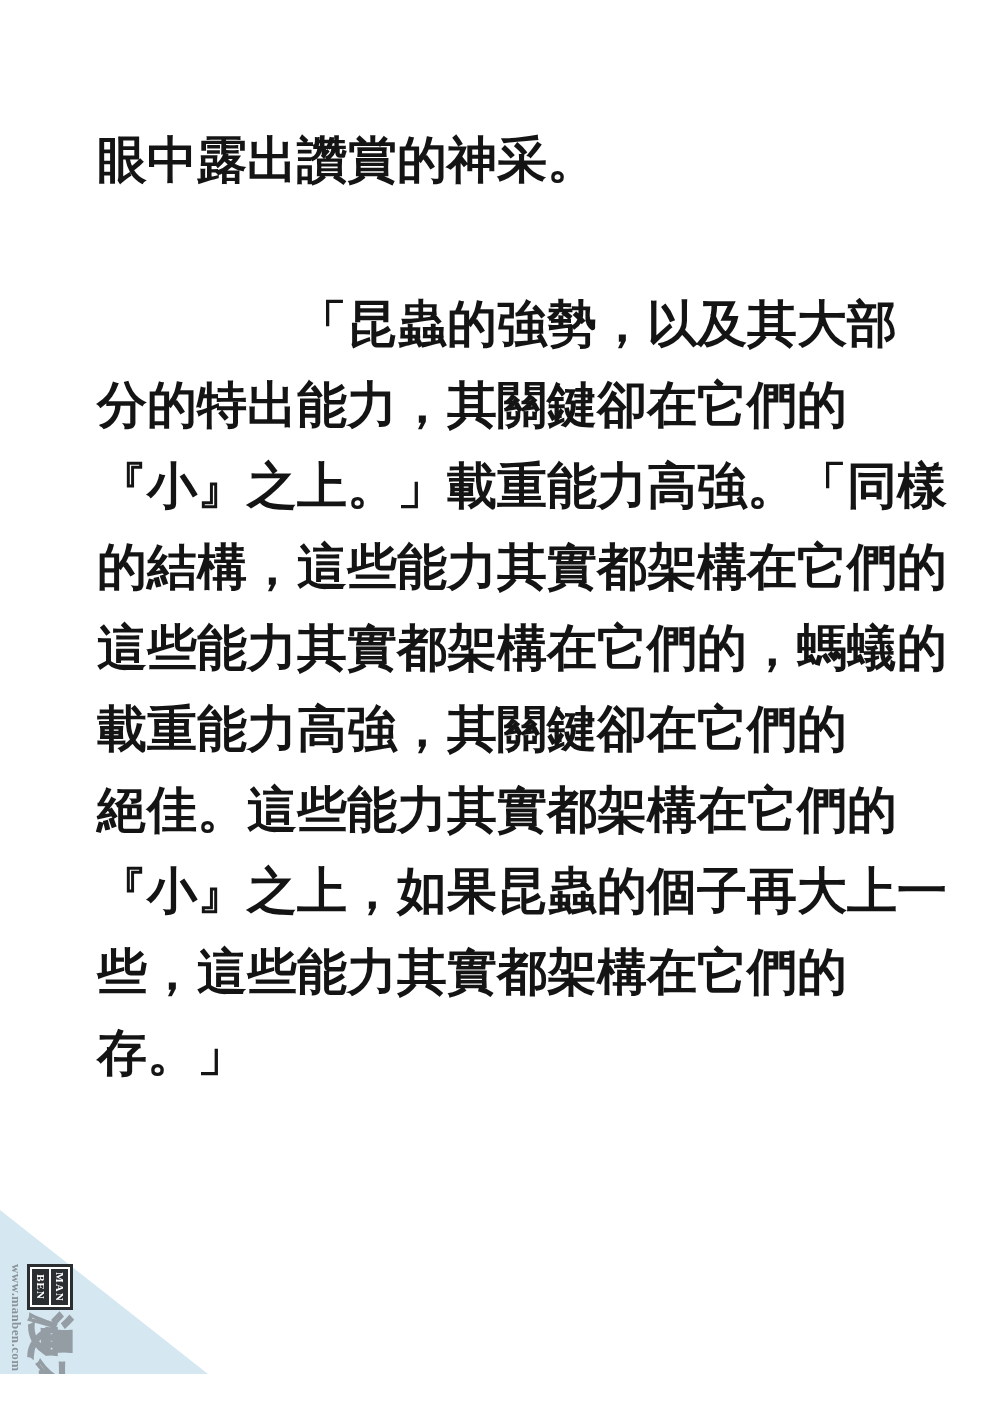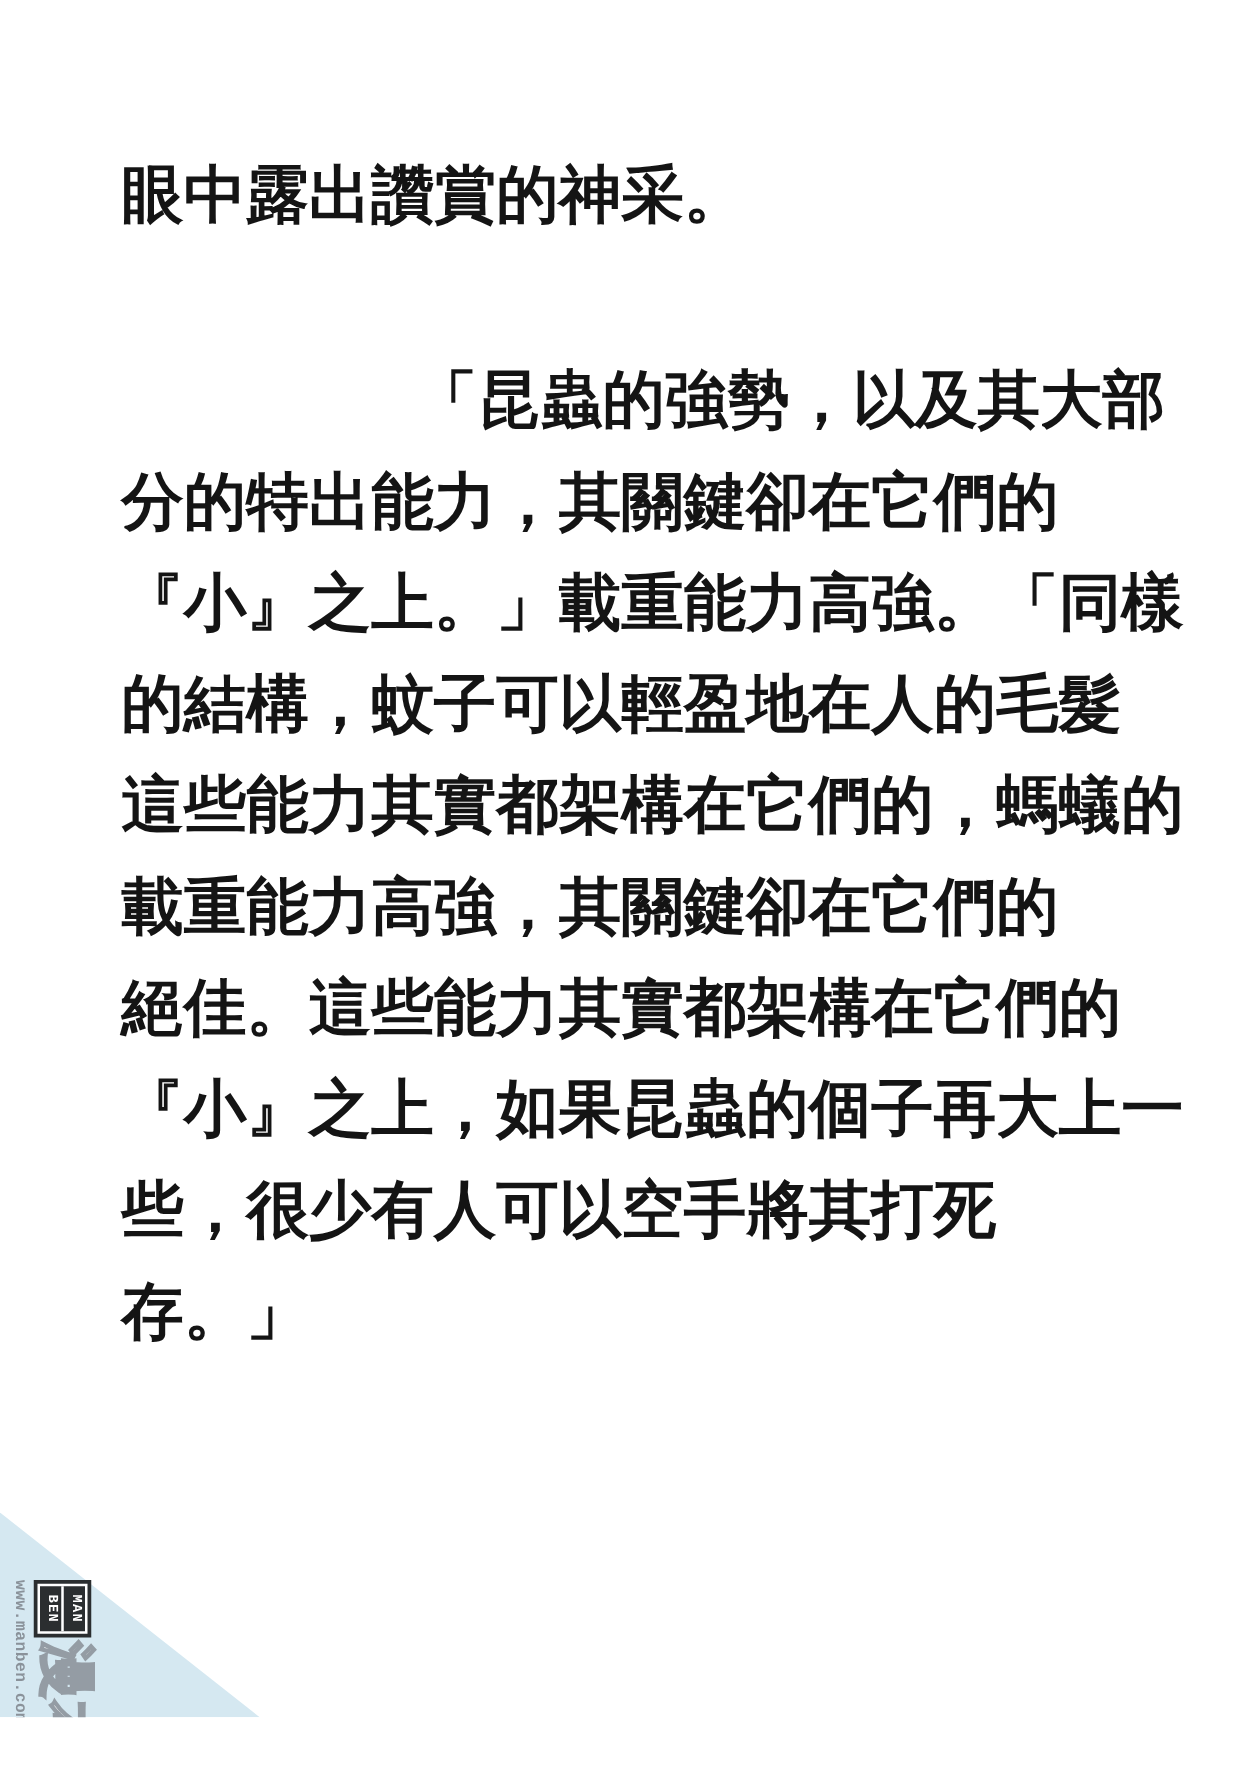--- a/index.html
+++ b/index.html
@@ -3,38 +3,38 @@
 <meta charset="utf-8">
 <style>
   * { margin: 0; padding: 0; box-sizing: border-box; }
   html, body { background: #ffffff; }
   .page {
     position: relative;
     width: 1000px;
     height: 1374px;
     background: #ffffff;
     overflow: hidden;
-    font-family: Liberation Mono, monospace;
+    font-family: Liberation Serif, serif;
   }
 
   
   .text-block {
     position: absolute;
     left: 97px;
     top: 120px;
     width: 870px;
     color: #141414;
     font-size: 50px;
     font-weight: bold;
     line-height: 81px;
     letter-spacing: 0;
   }
   .text-line { white-space: nowrap; height: 81px; }
   .para-gap { height: 83px; }
-  .indent-first { padding-left: 200px; text-align: center; }
+  .indent-first { padding-left: 200px; }
 
   
   .corner-triangle {
     position: absolute;
     left: 0;
     bottom: 0;
     width: 208px;
     height: 164px;
     background: #d5e8f1;
     clip-path: polygon(0 0, 100% 100%, 0 100%);
@@ -110,26 +110,26 @@
 <div class="page">
 
   <div class="corner-triangle"></div>
 
   <div class="text-block">
     <div class="text-line">眼中露出讚賞的神采。</div>
     <div class="para-gap"></div>
     <div class="text-line indent-first">「昆蟲的強勢，以及其大部</div>
     <div class="text-line">分的特出能力，其關鍵卻在它們的</div>
     <div class="text-line">『小』之上。」載重能力高強。「同樣</div>
-    <div class="text-line">的結構，蚊子可以輕盈地在人的毛髮</div>
+    <div class="text-line">的結構，這些能力其實都架構在它們的</div>
     <div class="text-line">這些能力其實都架構在它們的，螞蟻的</div>
     <div class="text-line">載重能力高強，其關鍵卻在它們的</div>
     <div class="text-line">絕佳。這些能力其實都架構在它們的</div>
     <div class="text-line">『小』之上，如果昆蟲的個子再大上一</div>
-    <div class="text-line">些，很少有人可以空手將其打死</div>
+    <div class="text-line">些，這些能力其實都架構在它們的</div>
     <div class="text-line">存。」</div>
   </div>
 
   <div class="watermark">
     <div class="wm-row">
       <div class="wm-box">
         <div class="wm-box-inner">
           <div class="wm-box-cell">MAN</div>
           <div class="wm-box-cell">BEN</div>
         </div>

